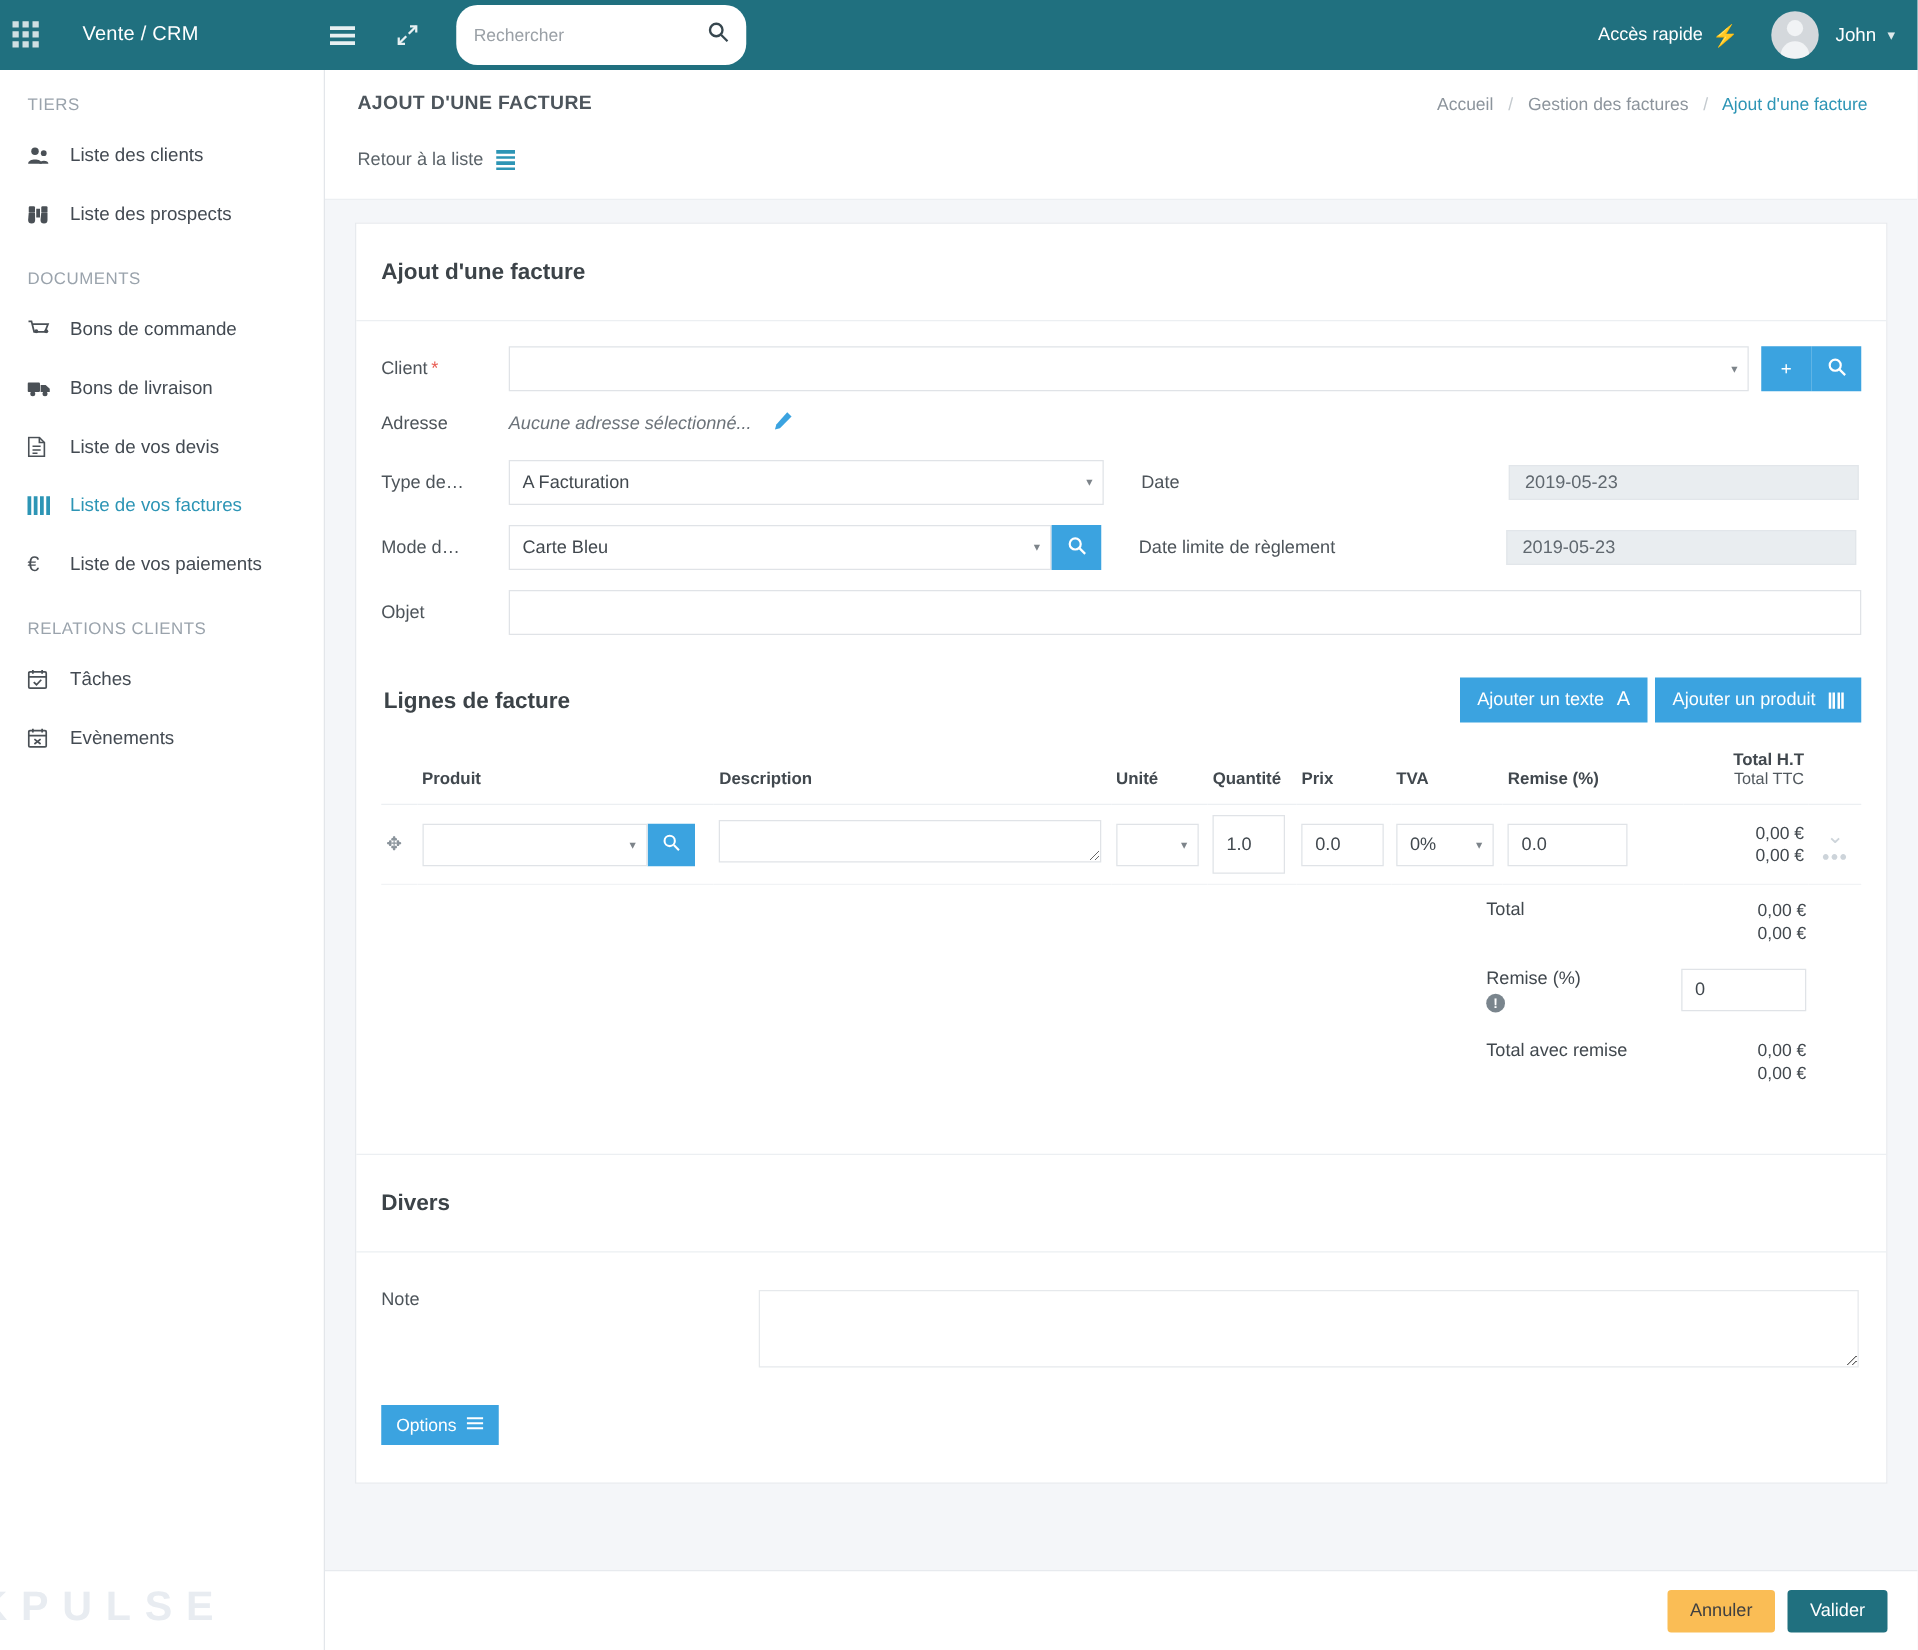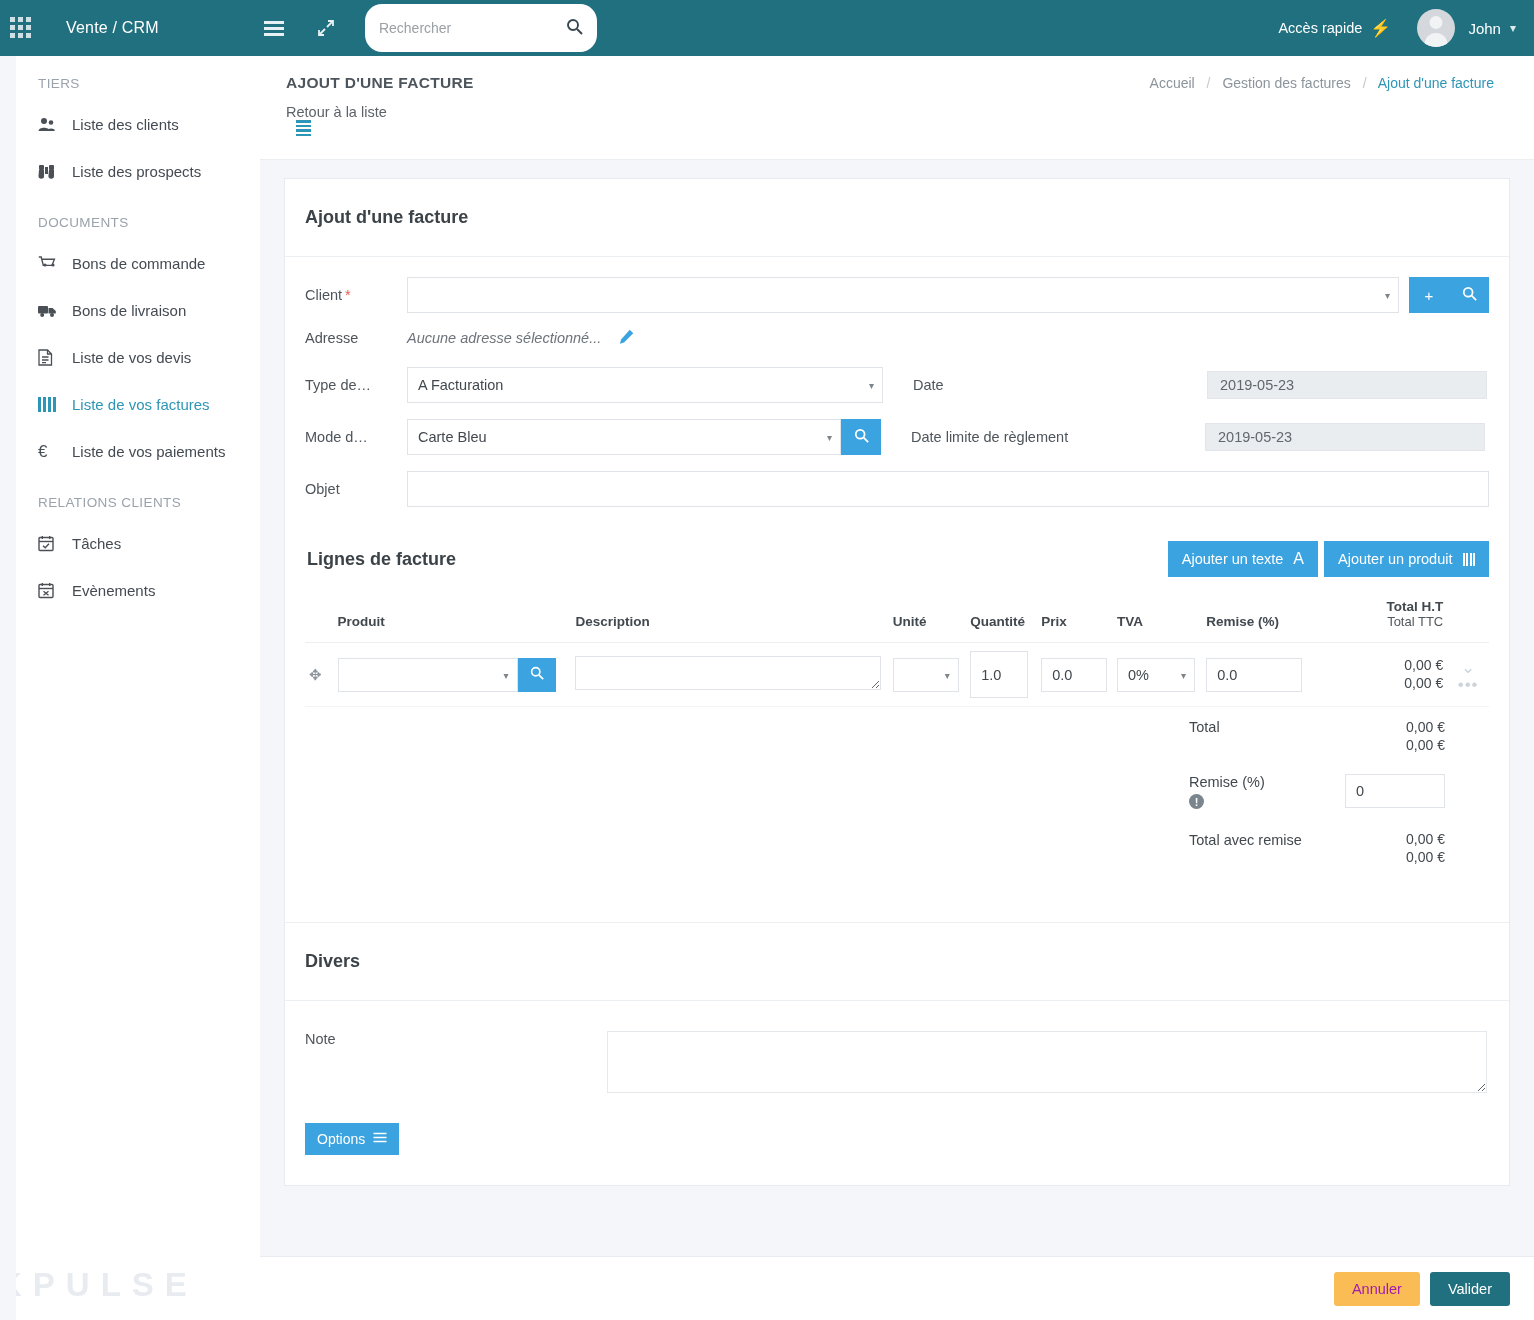--- a/index.html
+++ b/index.html
@@ -67,21 +67,21 @@
   .avatar::after {
     content: ""; position: absolute; bottom: 0; left: 50%;
     transform: translateX(-50%);
     width: 23px; height: 14px; border-radius: 12px 12px 0 0; background: #f1f3f5;
   }
   .uname { margin-left: 13px; font-size: 15px; color: #fff; cursor: pointer; }
   .caret-dn { margin-left: 9px; font-size: 12px; color: #dfeaec; }
 
   
   .sidebar {
-    position: absolute; top: 56px; left: 16px;
+    position: absolute; top: 56px; left: 0;
     width: 260px; height: 1264px;
     background: #ffffff;
     border-right: 1px solid #e3e6ea;
     overflow: hidden;
   }
   .nav-section {
     font-size: 13.5px; color: #9aa3ac;
     padding: 20px 0 10px 22px; letter-spacing: .4px;
   }
   .nav-item {
@@ -124,23 +124,23 @@
     letter-spacing: .3px;
   }
   .breadcrumb {
     position: absolute; top: 19px; right: 40px;
     font-size: 14px; color: #8c949c;
   }
   .breadcrumb .sep { margin: 0 8px; color: #c3c9ce; }
   .breadcrumb a { color: #8c949c; text-decoration: none; cursor: pointer; }
   .breadcrumb .cur { color: #2d95b5; cursor: pointer; }
   .backlist {
-    position: absolute; top: 48px; left: 26px;
+    position: absolute; top: 64px; left: 26px;
     font-size: 14.5px; color: #5b6369; cursor: pointer;
-    display: flex;  flex-direction: column;
+    display: flex; align-items: center;
   }
   .list-ico { margin-left: 10px; display: inline-flex; flex-direction: column; gap: 2px; }
   .list-ico i { display: block; width: 15px; height: 2.6px; background: #2d95b5; }
 
   .card {
     margin: 18px 24px 0 24px;
     background: #fff;
     border: 1px solid #e7eaee;
     width: 1226px;
   }
@@ -251,21 +251,21 @@
   
   .footer {
     position: absolute; left: 260px; bottom: 0;
     width: 1274px; height: 64px;
     background: #ffffff; border-top: 1px solid #e7eaee;
     display: flex; align-items: center; justify-content: flex-end;
     padding-right: 24px; gap: 10px;
     z-index: 30;
   }
   .btn-cancel {
-    background: #fabd55; color: #a21caf; border: 0;
+    background: #fabd55; color: #404040; border: 0;
     height: 34px; padding: 0 18px; font-size: 14.5px; cursor: pointer;
     border-radius: 3px; font-family: "Liberation Sans", sans-serif;
   }
   .btn-ok {
     background: #20707f; color: #ffffff; border: 0;
     height: 34px; padding: 0 18px; font-size: 14.5px; cursor: pointer;
     border-radius: 3px; font-family: "Liberation Sans", sans-serif;
   }
 </style>
 </head>

